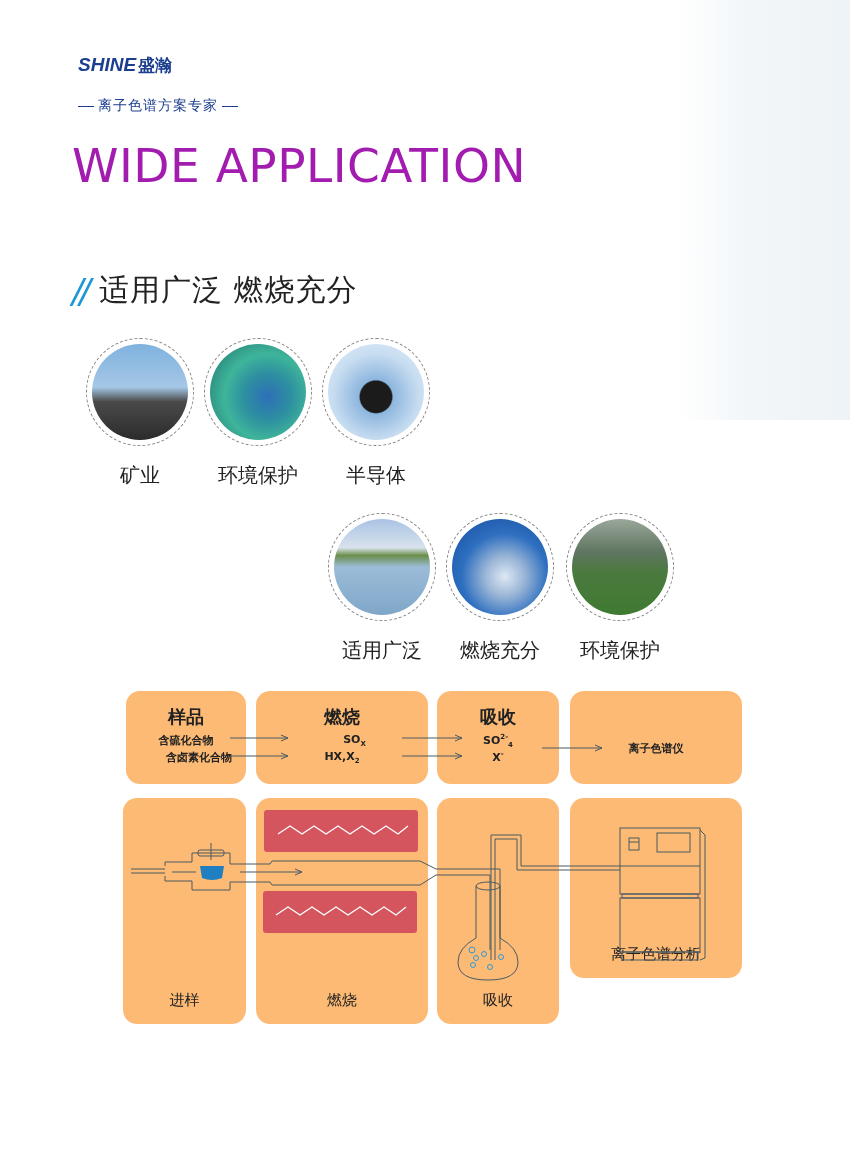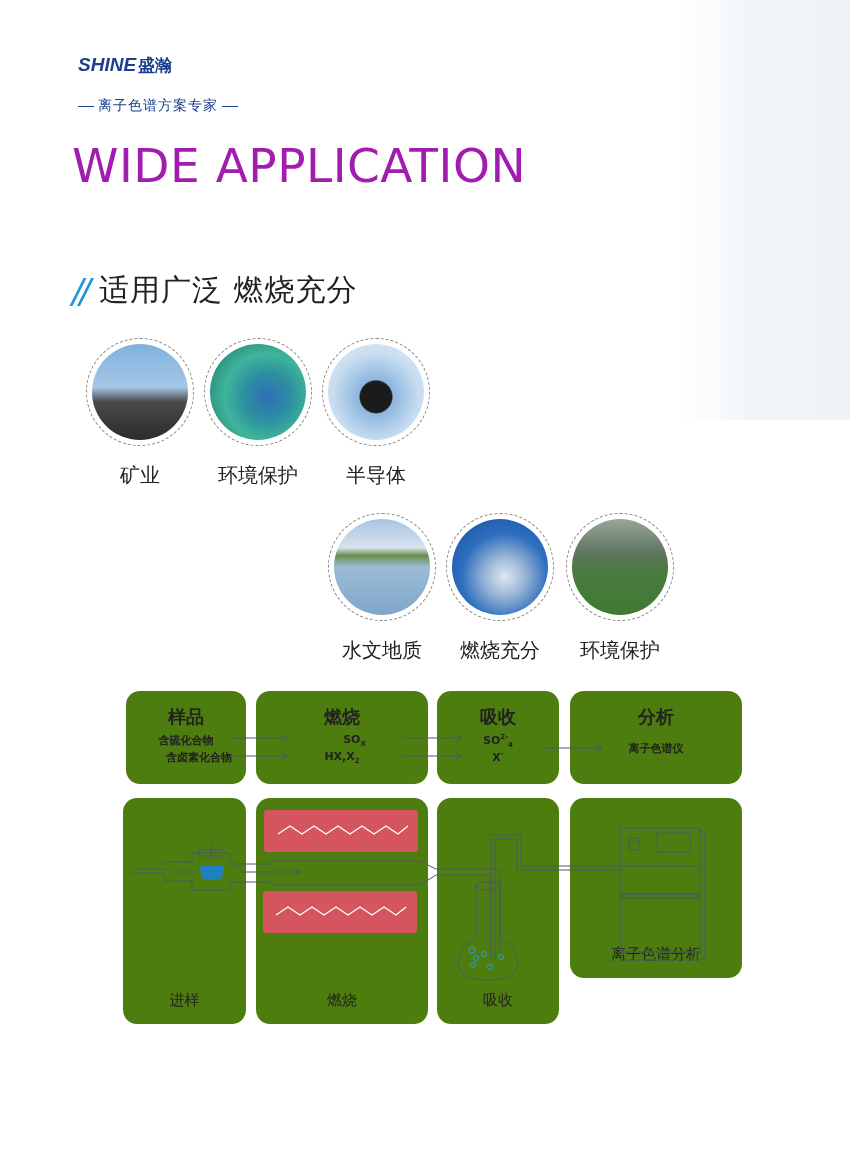--- a/index.html
+++ b/index.html
@@ -49,21 +49,21 @@
   .circle .img { width: 100%; height: 100%; border-radius: 50%; }
   .app-label { margin-top: 16px; font-size: 20px; color: #222; }
   .img-mining { background: linear-gradient(180deg, #7fb2de 0%, #a5c7e6 45%, #4a4a4a 60%, #2b2b2b 100%); }
   .img-materials { background: radial-gradient(circle at 60% 55%, #2d6fb8 0%, #2d8fa0 30%, #3eb59a 55%, #1e6b6b 100%); }
   .img-semi { background: radial-gradient(circle at 50% 55%, #1b1b1b 0%, #1b1b1b 22%, #8eb6de 24%, #c6dcf0 60%, #e6f0fa 100%); }
   .img-hydro { background: linear-gradient(180deg, #a9c3e4 0%, #d8e2ec 30%, #6a8f4a 38%, #9bbcd8 50%, #7fa6c8 100%); }
   .img-petro { background: radial-gradient(circle at 55% 60%, #dde8f4 0%, #9bb6d6 25%, #2e6fc0 55%, #144b9c 100%); }
   .img-env { background: linear-gradient(180deg, #9aa79a 0%, #5e7560 35%, #4b7a3e 55%, #3f7a32 100%); }
 
   .card {
-    position: absolute; background: #4d7c0f; border-radius: 14px;
+    position: absolute; background: #fdba74; border-radius: 14px;
   }
   .card-title { position: absolute; left: 0; right: 0; top: 14px; text-align: center; font-size: 18px; font-weight: 700; color: #222; }
   .card-line { position: absolute; font-size: 11px; font-weight: 700; color: #222; text-align: center; }
   .card-bottom-label { position: absolute; left: 0; right: 0; bottom: 14px; text-align: center; font-size: 15px; color: #222; margin-top: 25px; }
   sub, sup { font-size: 7px; }
 
   svg.overlay { position: absolute; left: 0; top: 0; pointer-events: none; }
 </style>
 </head>
 <body>
@@ -107,21 +107,21 @@
   <div class="circle">
       <div class="img img-semi"></div>
     </div>
   <div class="app-label">半导体</div>
 </div>
 
 <div class="app" style="left:328px; top:513px;">
   <div class="circle">
       <div class="img img-hydro"></div>
     </div>
-  <div class="app-label">水文地质</div>
+  <div class="app-label">适用广泛</div>
 </div>
 <div class="app" style="left:446px; top:513px;">
   <div class="circle">
       <div class="img img-petro"></div>
     </div>
   <div class="app-label">燃烧充分</div>
 </div>
 <div class="app" style="left:566px; top:513px;">
   <div class="circle">
       <div class="img img-env"></div>
@@ -146,21 +146,20 @@
 <div class="card" style="left:437px; top:691px; width:122px; height:93px;">
   <div class="card-title">吸收</div>
   <div class="card-line" style="left:0; right:0; top:42px;">
     <span>SO</span><sup>2-</sup><sub>4</sub>
   </div>
   <div class="card-line" style="left:0; right:0; top:59px;">
     <span>X</span><sup>-</sup>
   </div>
 </div>
 <div class="card" style="left:570px; top:691px; width:172px; height:93px;">
-  <div class="card-title">分析</div>
   <div class="card-line" style="left:0; right:0; top:50px;">离子色谱仪</div>
 </div>
 
 <div class="card" style="left:123px; top:798px; width:123px; height:226px;">
   <div class="card-bottom-label">进样</div>
 </div>
 <div class="card" style="left:256px; top:798px; width:172px; height:226px;">
   <div class="card-bottom-label">燃烧</div>
 </div>
 <div class="card" style="left:437px; top:798px; width:122px; height:226px;">

